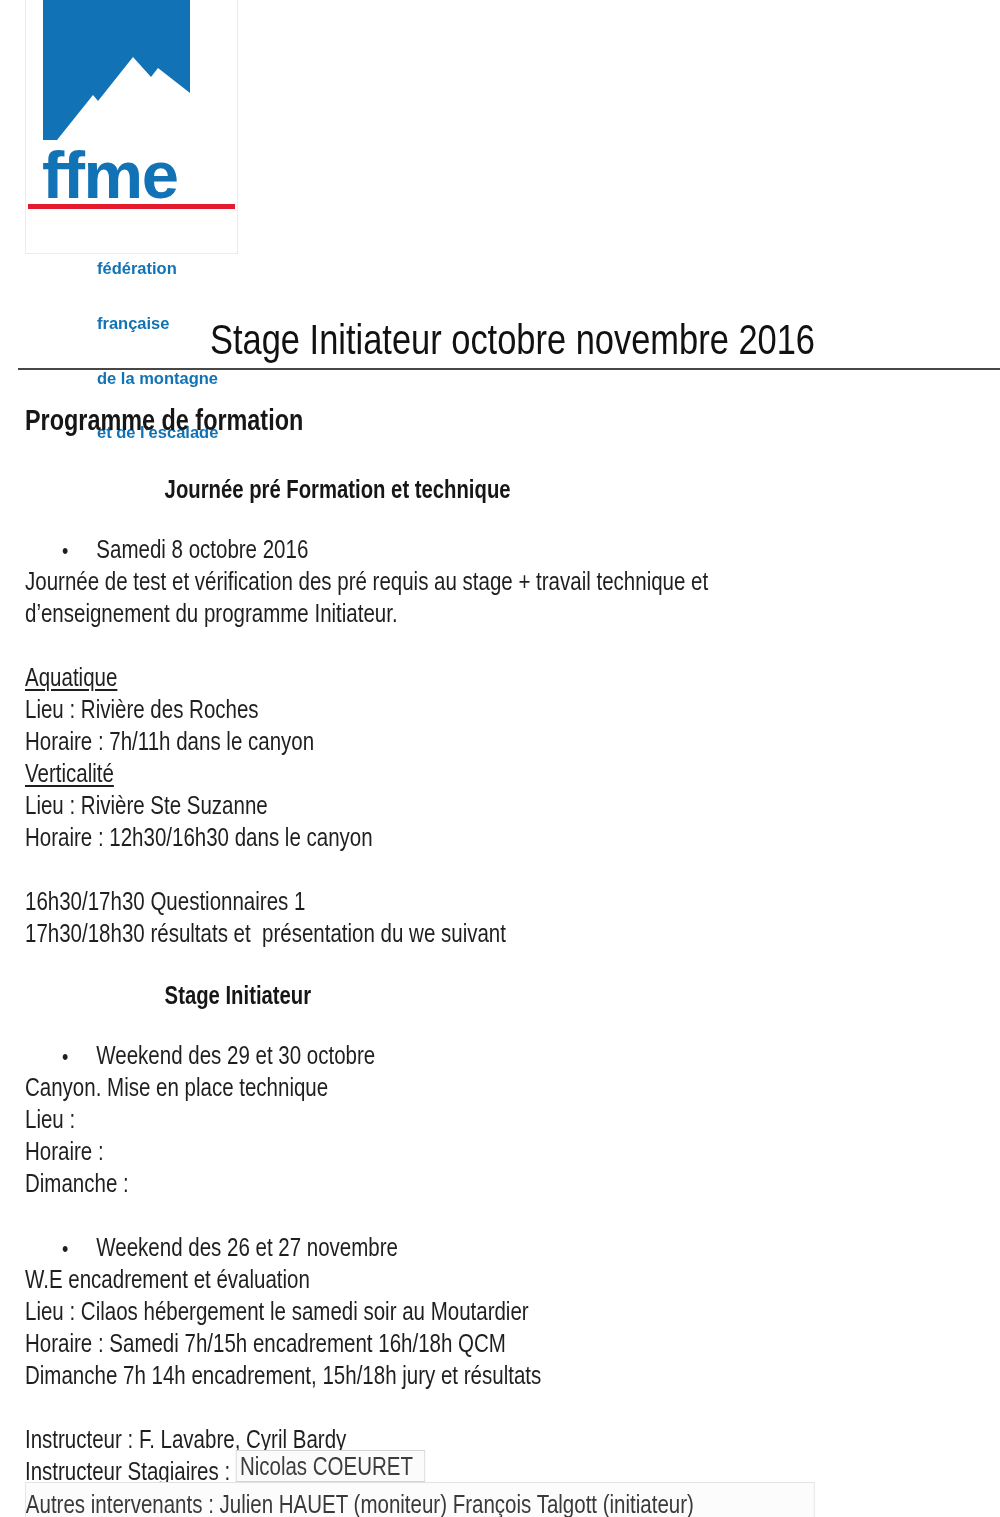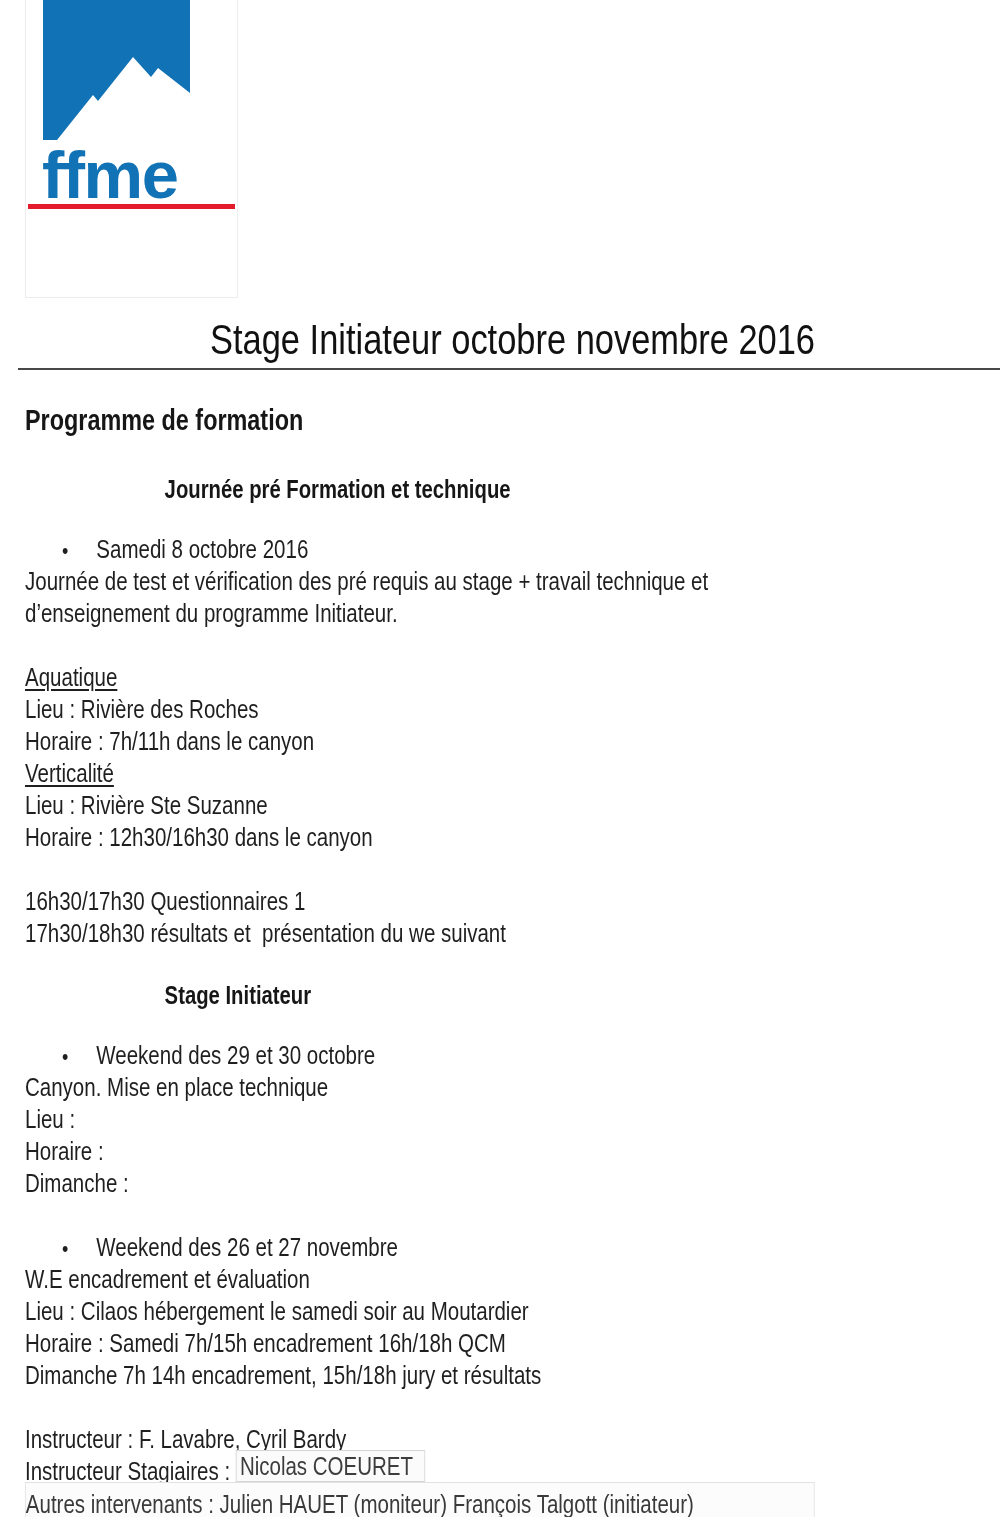--- a/index.html
+++ b/index.html
@@ -7,21 +7,21 @@
     position:relative;
     width:1000px;height:1517px;
     background:#ffffff;
     overflow:hidden;
     font-family:"Liberation Sans","DejaVu Sans",sans-serif;
     color:#1f1f1f;
   }
   
   .logo{
     position:absolute;left:25px;top:0;
-    width:213px;height:298px;
+    width:213px;height:254px;
     border:1px solid #ececec;border-top:none;
     background:#fff;box-sizing:border-box;
   }
   .logo-mark{position:absolute;left:17px;top:0;}
   .logo-brand{
     position:absolute;left:16px;top:141px;
     font-size:67px;font-weight:bold;letter-spacing:-1.5px;
     line-height:67px;white-space:pre;
   }
   .logo-rule{position:absolute;left:2px;top:204px;width:207px;height:5px;}
@@ -74,20 +74,26 @@
 
 <div class="page">
 
   <div class="logo">
     <svg class="logo-mark" width="147" height="140" viewBox="0 0 147 140">
       <rect x="0" y="0" width="147" height="140" fill="#1172b5"></rect>
       <path d="M14 140 L50 95 L55 101 L90 57 L108 77 L115 68 L147 93 L147 140 Z" fill="#ffffff"></path>
     </svg>
     <div class="logo-brand" style="color:#1172b5;">ffme</div>
     <div class="logo-rule" style="background:#e31b2c;"></div>
+    <div class="logo-org" style="color:#1172b5;">
+      <div>fédération</div>
+      <div>française</div>
+      <div>de la montagne</div>
+      <div>et de l'escalade</div>
+    </div>
   </div>
 
   <div class="content">
 
     <div class="doc-title">Stage Initiateur octobre novembre 2016</div>
     <hr class="title-rule">
 
     <div class="h1">Programme de formation</div>
 
     <div class="subhead" style="margin-top:36px;">Journée pré Formation et technique</div>

